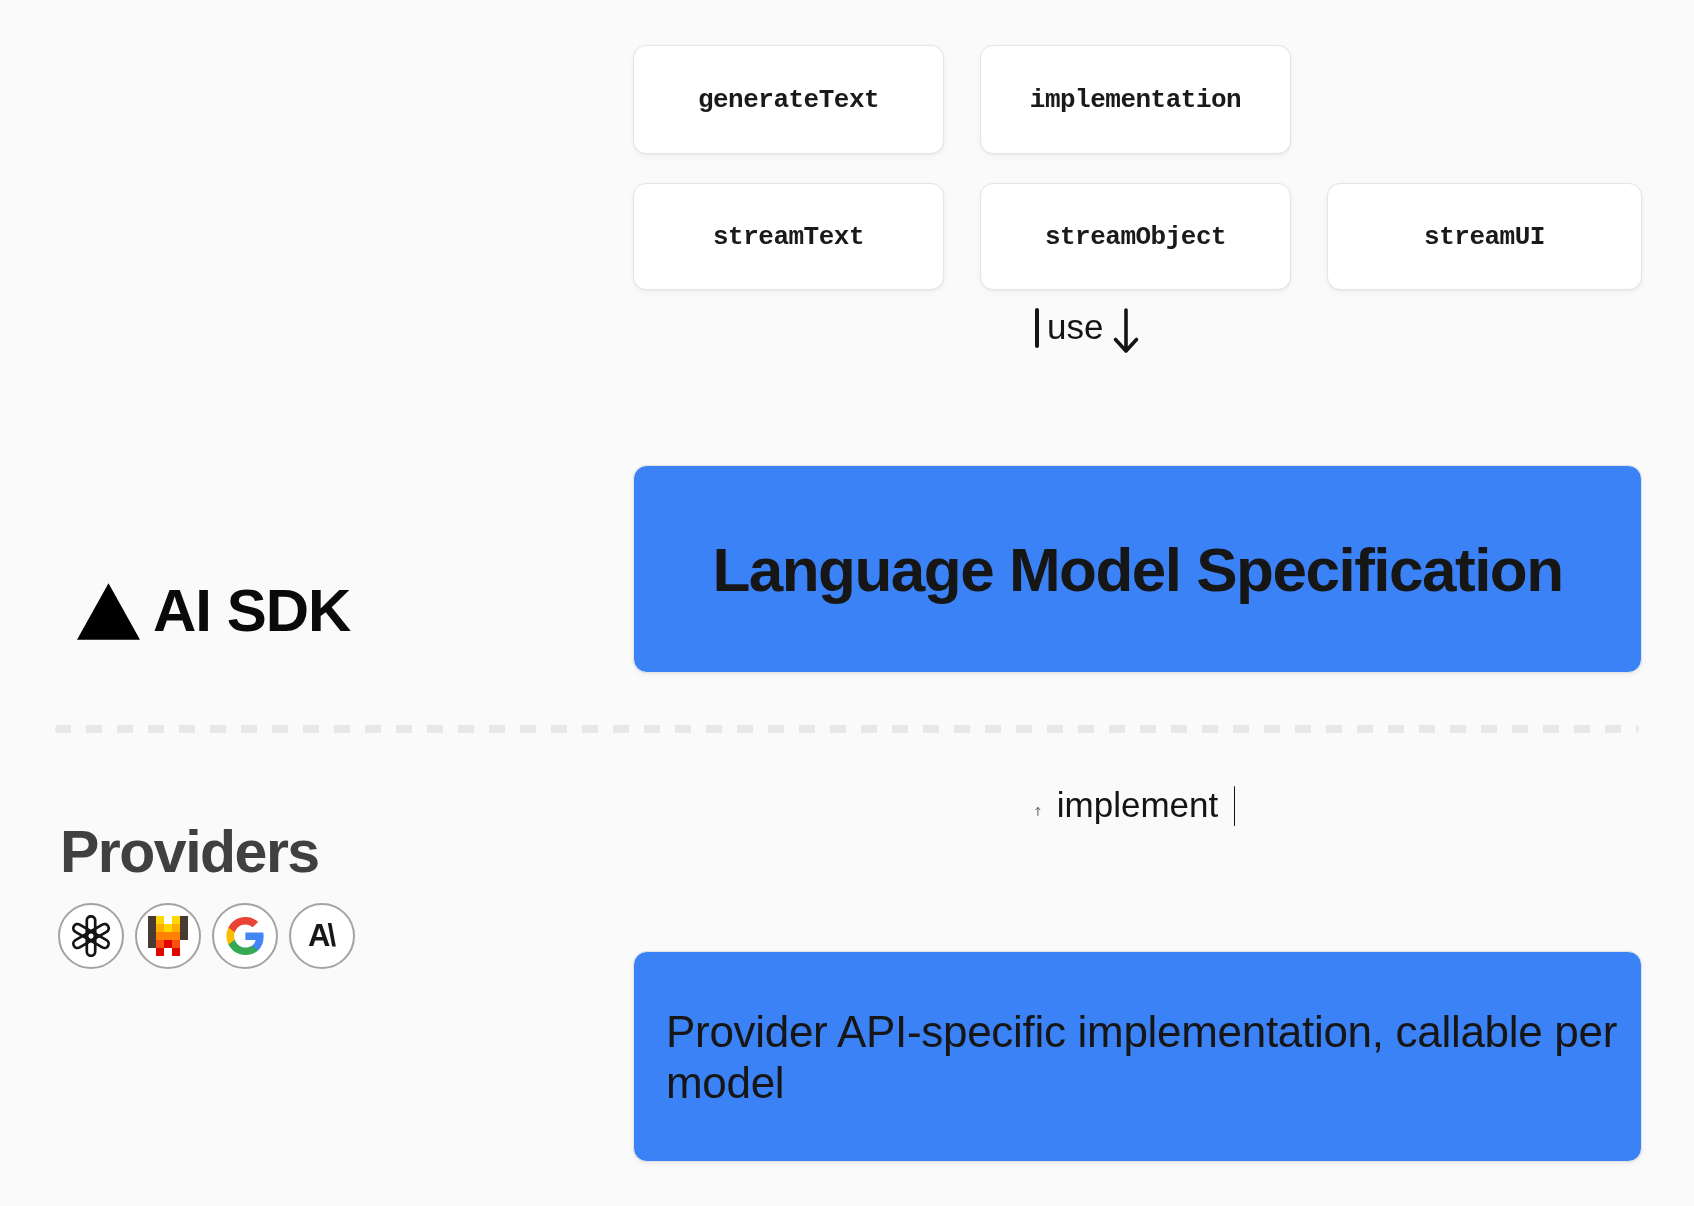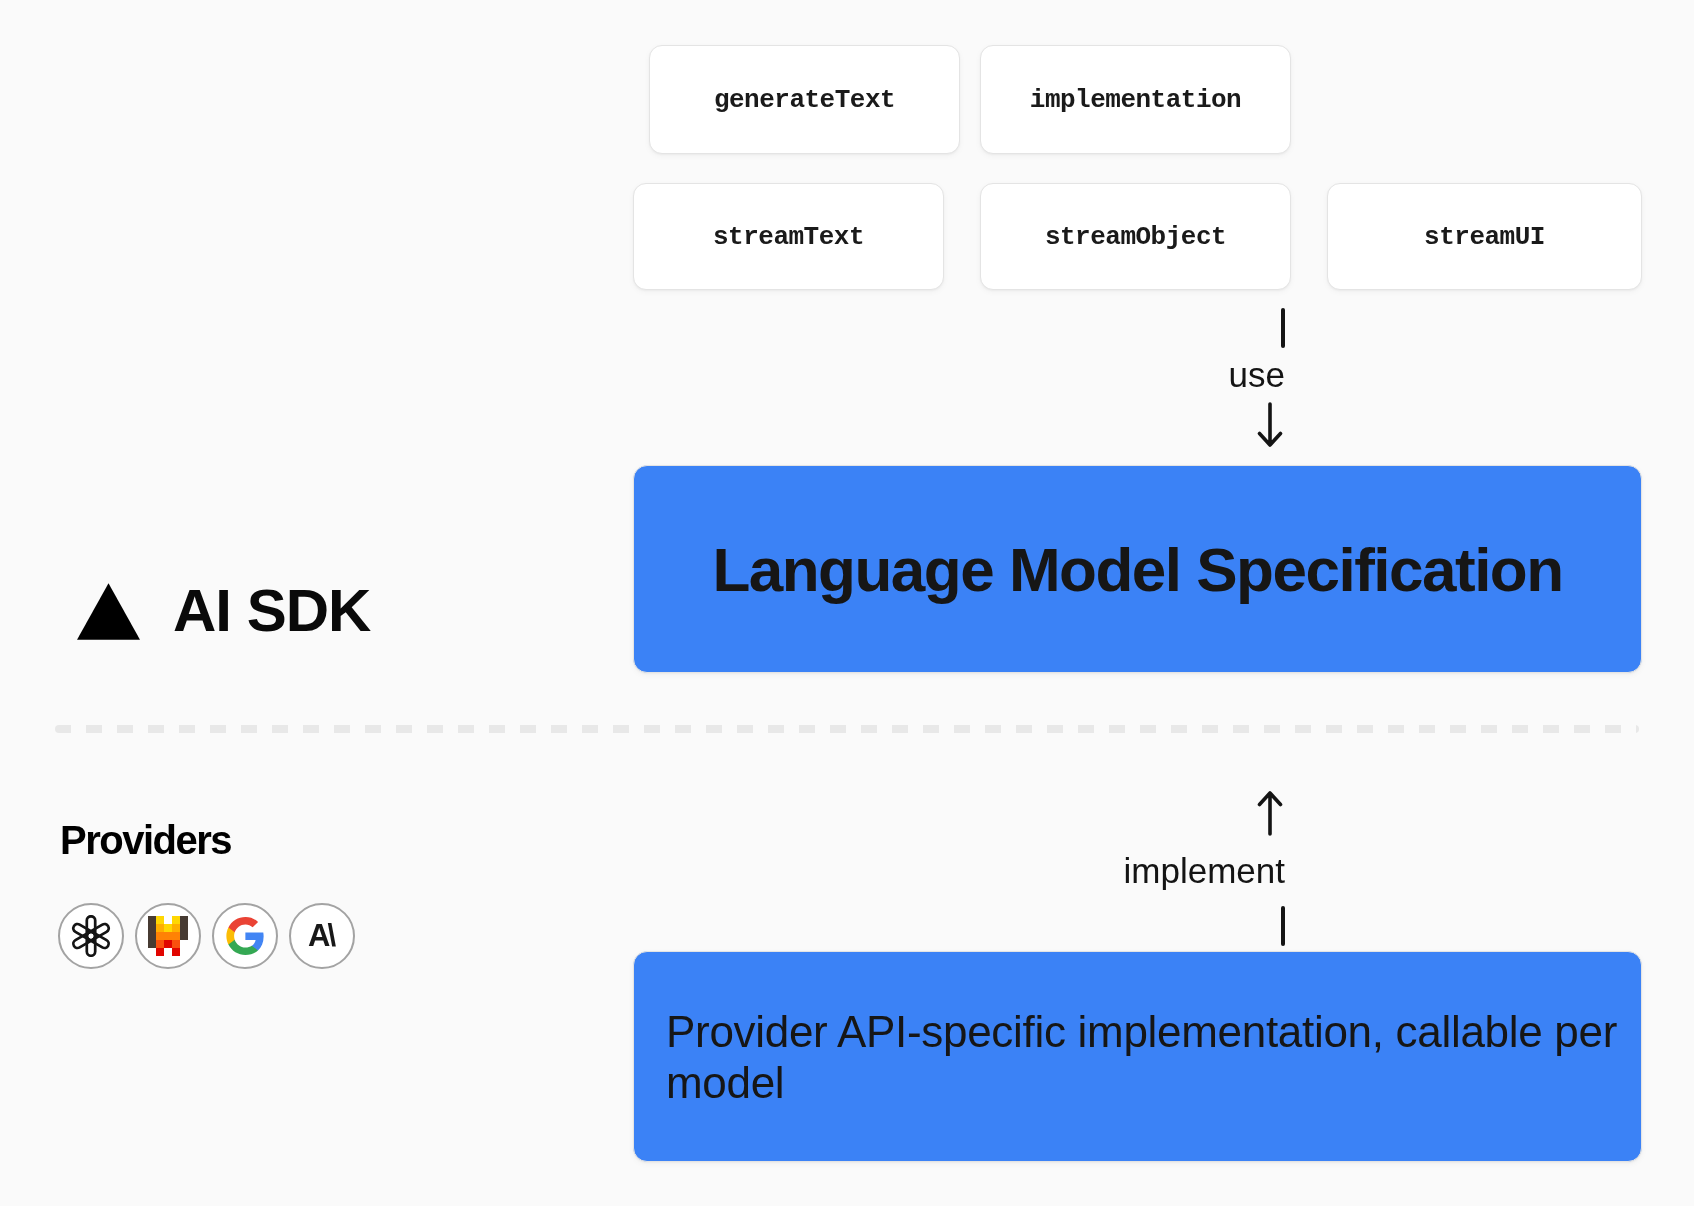--- a/index.html
+++ b/index.html
@@ -10,56 +10,56 @@
   }
   
   .fn-box{
     position:absolute;background:#ffffff;border:1.5px solid #e4e4e4;border-radius:13px;
     display:flex;align-items:center;justify-content:center;
     font-family:"Liberation Mono","DejaVu Sans Mono",monospace;
     font-size:26px;font-weight:700;letter-spacing:-.5px;color:#1a1a1a;
     box-shadow:0 1px 2px rgba(0,0,0,.04),0 2px 6px rgba(0,0,0,.04);
     box-sizing:border-box;
   }
-  .b-gt{left:633px;top:45px;width:311px;height:109px;margin-left:16px;}
+  .b-gt{left:633px;top:45px;width:311px;height:109px;}
   .b-go{left:980px;top:45px;width:311px;height:109px;}
   .b-st{left:633px;top:183px;width:311px;height:107px;}
   .b-so{left:980px;top:183px;width:311px;height:107px;}
   .b-su{left:1327px;top:183px;width:315px;height:107px;}
   
-  .flow{position:absolute;left:1085px;width:200px;display:flex;flex-direction:column;align-items:flex-end;}
+  .flow{position:absolute;left:1035px;width:200px;display:flex;flex-direction:row;align-items:flex-start;}
   .flow-use{top:308px;gap:8px;}
   .flow-impl{top:786px;gap:16px;}
   .flow .bar{width:4px;height:40px;background:#141414;border-radius:2px;}
   .flow .lbl{font-size:35px;font-weight:400;color:#141414;line-height:38px;}
   
   .big-card{
     position:absolute;left:633px;width:1009px;background:#3b82f6;
     border:1.5px solid #e4e4e4;border-radius:14px;box-sizing:border-box;
     box-shadow:0 1px 2px rgba(0,0,0,.04),0 2px 6px rgba(0,0,0,.04);
     display:flex;align-items:center;
   }
   .spec-card{top:465px;height:208px;justify-content:center;}
   .spec-title{font-size:62px;font-weight:700;letter-spacing:-1.5px;color:#161616;white-space:nowrap;}
   .impl-card{top:951px;height:211px;justify-content:flex-start;}
   .impl-text{
     margin-left:32px;max-width:960px;font-size:44px;font-weight:400;
     letter-spacing:-.3px;line-height:51px;color:#161616;
   }
   
-  .sdk-row{position:absolute;left:77px;top:578px;height:66px;display:flex;align-items:center;gap:33px;}
+  .sdk-row{position:absolute;left:77px;top:578px;height:66px;display:flex;align-items:center;gap:13px;}
   .sdk-name{font-size:60px;font-weight:700;letter-spacing:-1px;color:#0a0a0a;line-height:62px;}
   
   .divider{
     position:absolute;left:55px;top:725px;width:1584px;height:8px;
     background:repeating-linear-gradient(90deg,#e8e8e8 0 16px,transparent 16px 31px);
     border-radius:4px;
   }
   
-  .prov-heading{position:absolute;left:60px;top:818px;font-size:40px;font-weight:700;letter-spacing:-1.5px;color:#000000;}
+  .prov-heading{position:absolute;left:60px;top:818px;font-size:59px;font-weight:700;letter-spacing:-1.5px;color:#404040;}
   .prov-icons{position:absolute;left:58px;top:903px;display:flex;gap:11px;}
   .prov-circle{
     width:66px;height:66px;border-radius:50%;background:#ffffff;border:2px solid #a3a3a3;
     display:flex;align-items:center;justify-content:center;box-sizing:border-box;overflow:hidden;
   }
   .anthropic-glyph{font-size:31px;font-weight:800;letter-spacing:-3px;color:#181818;padding-right:3px;}
   
   .m-grid{display:grid;grid-template-columns:repeat(5,8px);grid-template-rows:repeat(5,8px);}
   .m-k{background:#473b33;} .m-y{background:#ffd702;} .m-a{background:#ffaf00;}
   .m-o{background:#ff8205;} .m-v{background:#fa500f;} .m-r{background:#e10500;} .m-e{background:transparent;}

